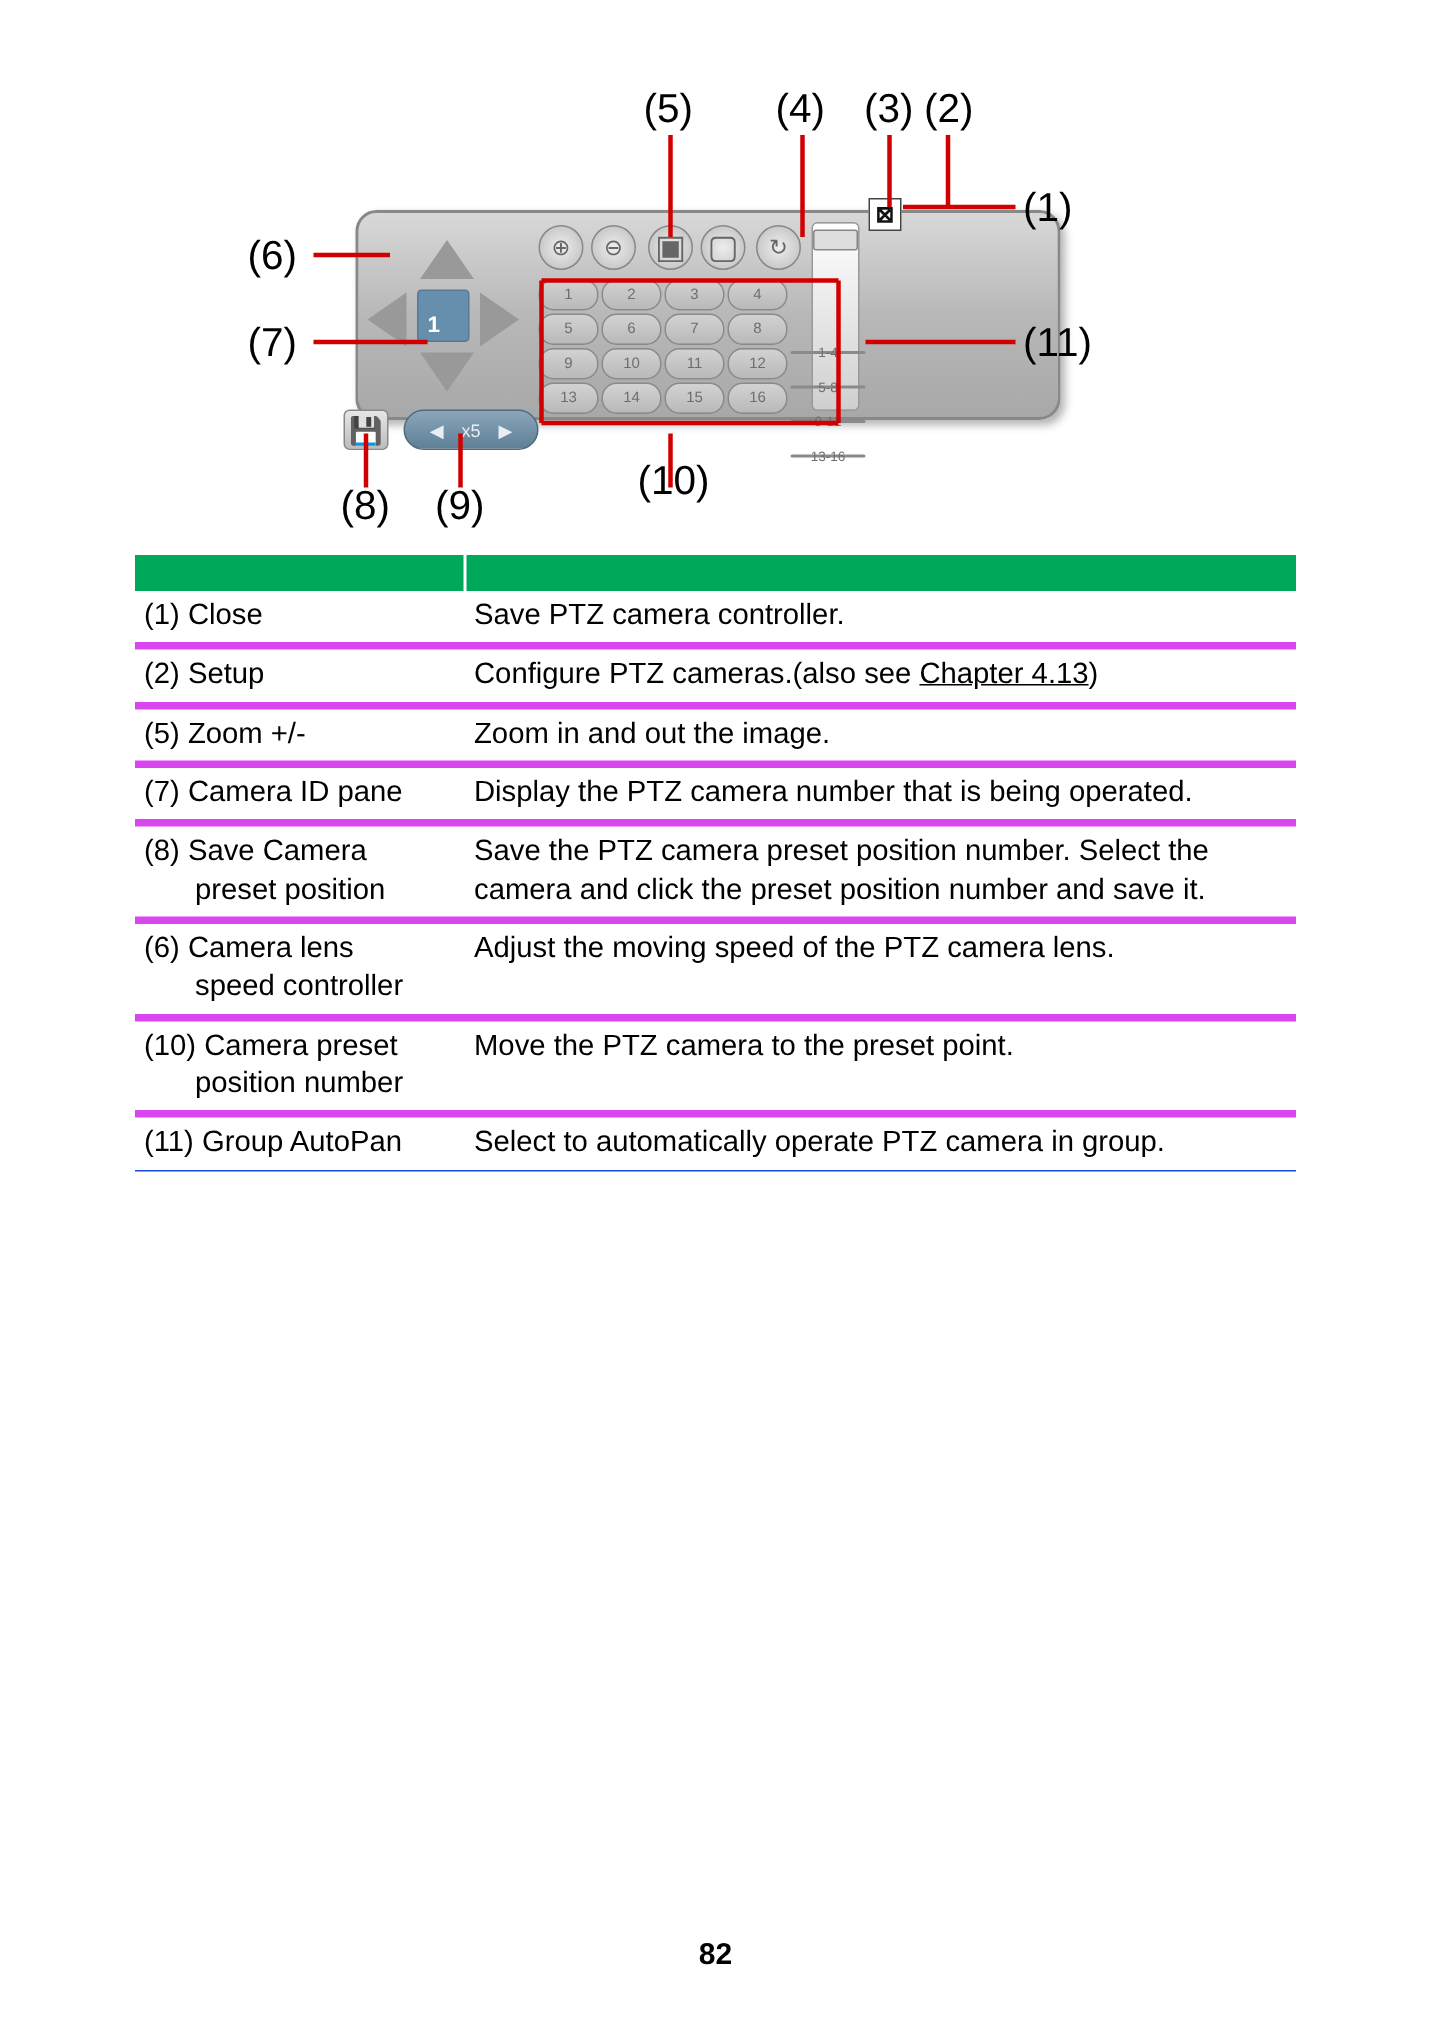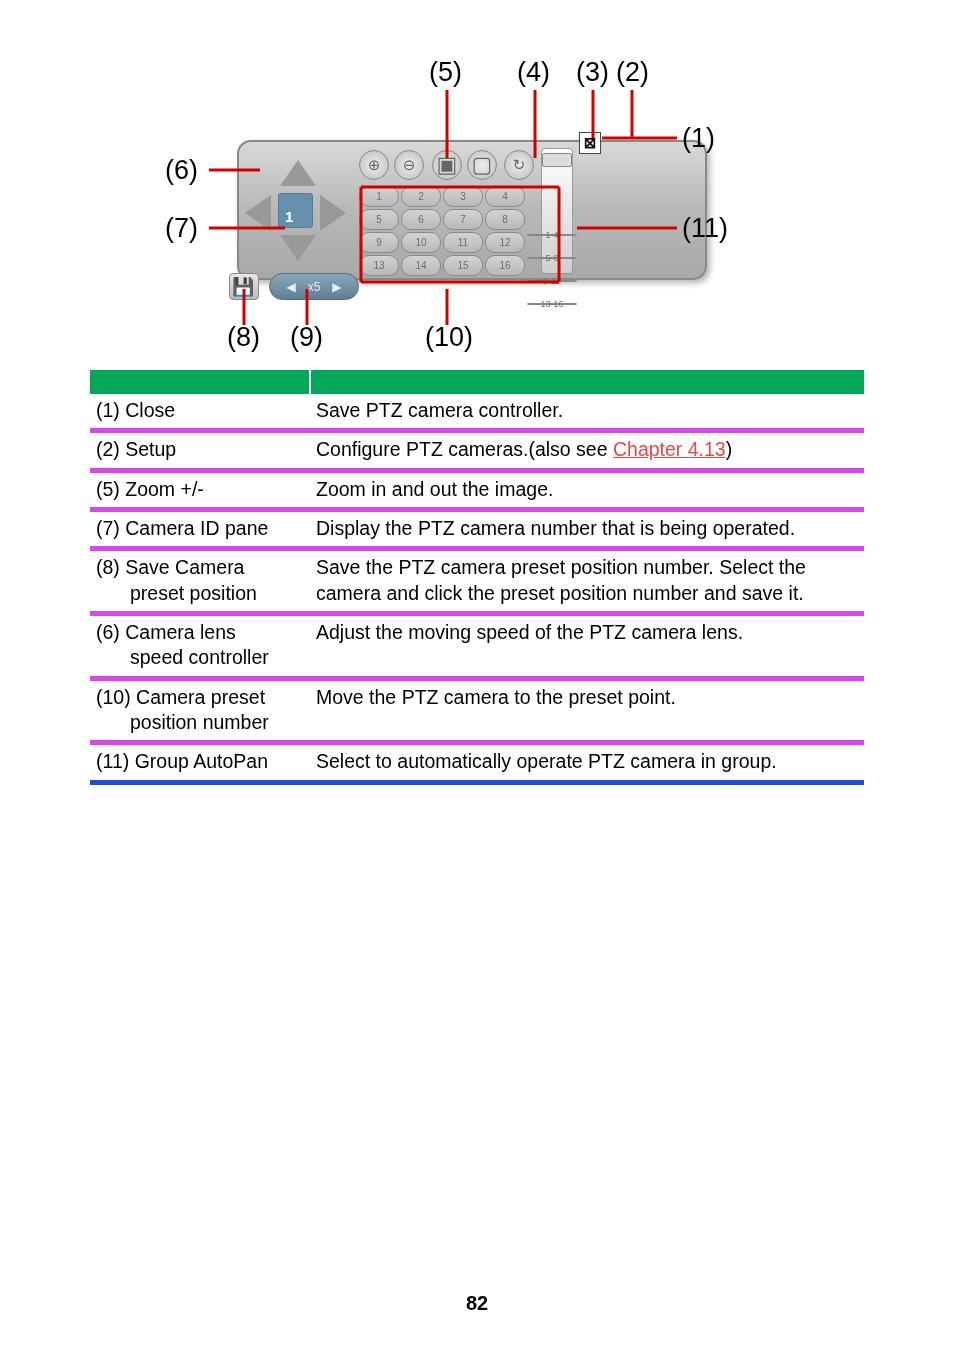--- a/index.html
+++ b/index.html
@@ -150,22 +150,22 @@
     height: 24px;
     border-right: 2px solid #fff;
   }
   table.ref thead td:last-child { border-right: none; }
   table.ref tbody td {
     border-bottom: 5px solid #d946ef;
     padding: 4px 6px 5px 6px;
     vertical-align: top;
   }
   table.ref tbody td:first-child { width: 220px; }
-  table.ref tbody tr:last-child td { border-bottom: 5px solid #1d4ed8; }
-  .link { color: #ef4444; text-decoration: underline; text-align: right; }
+  table.ref tbody tr:last-child td { border-bottom: 1px solid #1d4ed8; }
+  .link { color: #000000; text-decoration: underline; text-align: right; }
   .sub-indent { padding-left: 34px; display:block; }
   .page-num {
     position: absolute;
     bottom: 40px;
     left: 0; right: 0;
     text-align: center;
     font-size: 20px;
     font-weight: bold;
   }
 </style>
@@ -248,21 +248,21 @@
     <div class="callout-label" style="left:292px; top:-3px;">(5)</div>
     <div class="callout-label" style="left:380px; top:-3px;">(4)</div>
     <div class="callout-label" style="left:439px; top:-3px;">(3)</div>
     <div class="callout-label" style="left:479px; top:-3px;">(2)</div>
     <div class="callout-label" style="left:545px; top:63px;">(1)</div>
     <div class="callout-label" style="left:28px; top:95px;">(6)</div>
     <div class="callout-label" style="left:28px; top:153px;">(7)</div>
     <div class="callout-label" style="left:545px; top:153px;">(11)</div>
     <div class="callout-label" style="left:90px; top:262px;">(8)</div>
     <div class="callout-label" style="left:153px; top:262px;">(9)</div>
-    <div class="callout-label" style="left:288px; top:262px;">(10)</div>
+    <div class="callout-label" style="left:288px; top:245px;">(10)</div>
   </div>
 
   <table class="ref">
     <thead>
       <tr>
           <td style="width:220px;"></td>
           <td></td>
         </tr>
     </thead>
     <tbody>

